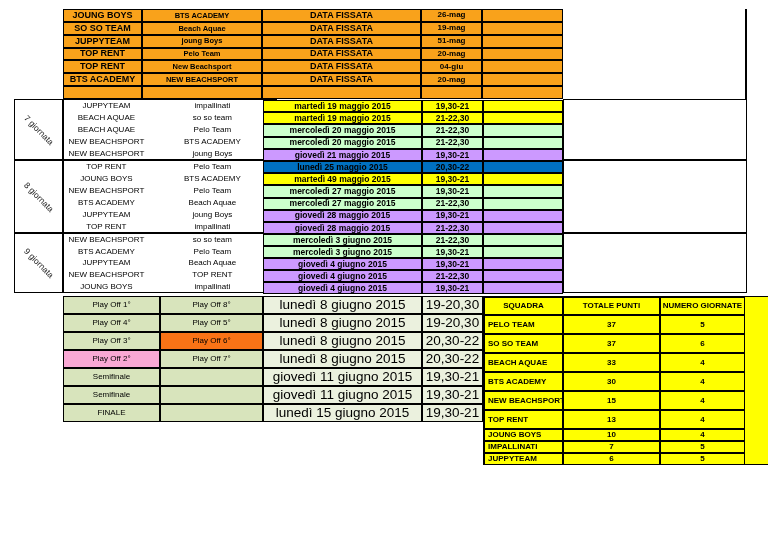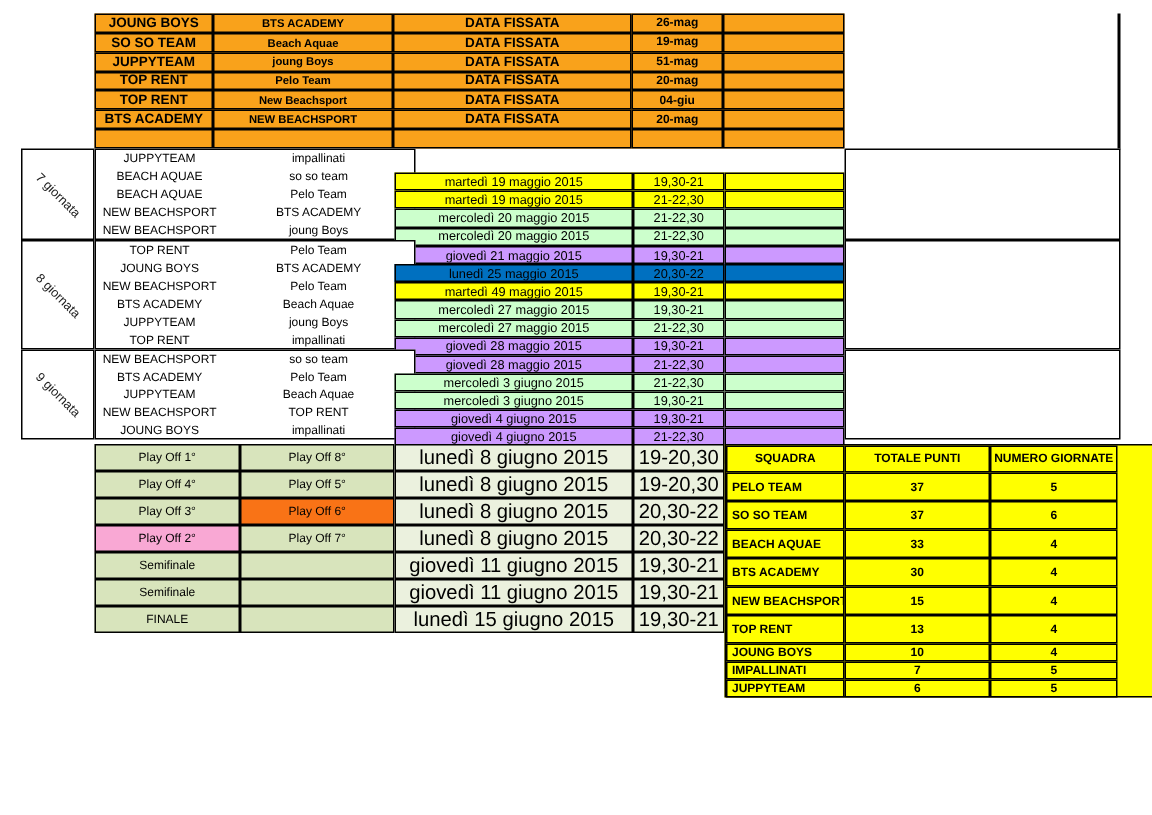--- a/index.html
+++ b/index.html
@@ -18,22 +18,22 @@
   .fx .c4{font-weight:bold;font-size:8px;}
   
   .gsec{left:14px;width:733px;}
   .glabel{left:0;top:0;width:49px;height:100%;border:1.5px solid #000;
           display:flex;align-items:center;justify-content:center;background:#fff;}
   .glabel span{transform:rotate(45deg);font-size:8.5px;white-space:nowrap;color:#222;}
   .teambox{left:49px;top:0;width:214px;height:100%;border:1.5px solid #000;
            grid-template-columns:40% 60%;grid-auto-rows:1fr;background:#fff;}
   .tcell{display:flex;align-items:center;justify-content:center;font-size:8px;
          white-space:nowrap;overflow:hidden;}
-  .colorbox{left:249px;top:16px;width:356px;height:100%;
-            grid-template-columns:159px 61px 80px;grid-auto-rows:1fr;}
+  .colorbox{left:249px;top:1px;width:356px;height:100%;
+            grid-template-columns:159px 61px 80px;grid-auto-rows:1fr;font-weight:bold;}
   .cdate,.ctime{font-size:8.5px;}
   .gmerged{left:549px;top:0;width:184px;height:100%;border:1px solid #000;background:#fff;}
   
   .po{left:63px;top:296px;width:420px;height:126px;
       grid-template-columns:97px 103px 159px 61px;grid-template-rows:repeat(7,1fr);}
   .po .p1,.po .p2{font-size:8px;}
   .po .pdate{font-size:13.5px;}
   .po .ptime{font-size:13.5px;}
   
   .st{left:483px;top:296px;width:308px;height:169px;border:1px solid #000;

